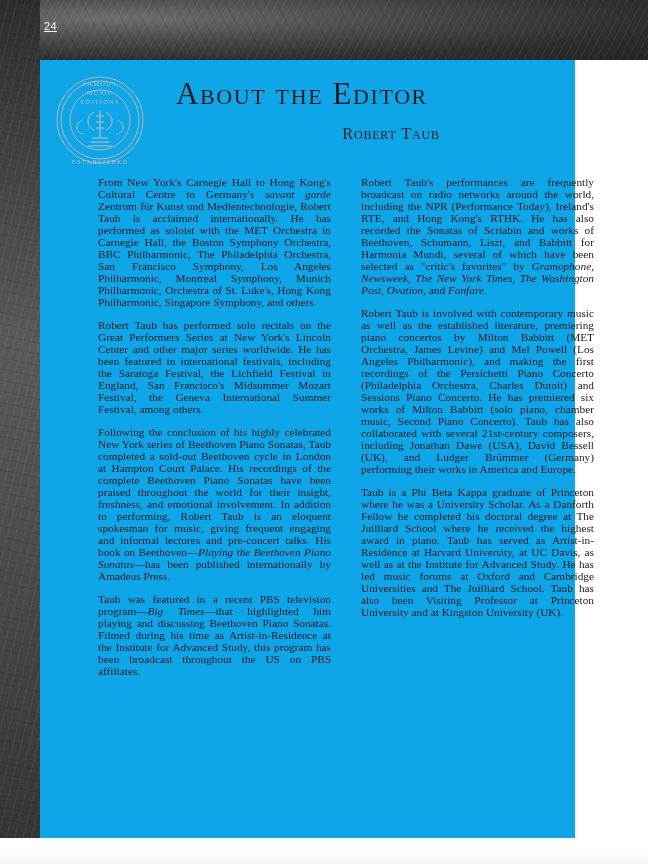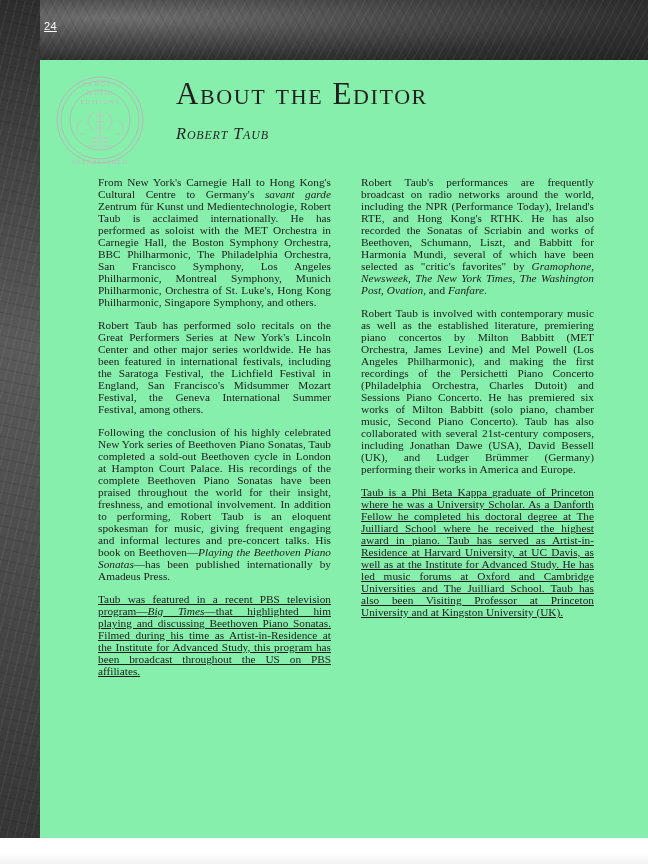--- a/index.html
+++ b/index.html
@@ -63,23 +63,23 @@
     font-family: "Liberation Sans", sans-serif;
     font-size: 11px;
     letter-spacing: 0.3px;
     text-decoration: underline;
   }
 
   .content {
     position: absolute;
     left: 40px;
     top: 60px;
-    width: 608px;
+    width: 535px;
     height: 778px;
-    background: #86efac;
+    background: #0ea5e9;
   }
 
   
   .seal {
     position: absolute;
     left: 12px;
     top: 8px;
     width: 96px;
     height: 104px;
   }
@@ -95,27 +95,26 @@
     letter-spacing: 1.6px;
     color: #231f20;
     font-variant: small-caps;
     text-transform: none;
   }
   .subtitle {
     position: absolute;
     left: 136px;
     top: 64px;
     width: 430px;
-    text-align: left;
+    text-align: center;
     font-family: "Liberation Serif", serif;
     font-size: 16.5px;
     letter-spacing: 0.8px;
     color: #231f20;
     font-variant: small-caps;
-    font-style: italic;
   }
 
   .cols {
     position: absolute;
     left: 54px;
     top: 116px;
     width: 500px;
     display: flex;
     gap: 26px;
   }
@@ -124,21 +123,21 @@
   }
   .col p {
     margin: 0 0 11px 4px;
     font-size: 11.3px;
     line-height: 12px;
     text-align: justify;
     color: #1c1c1c;
     hyphens: auto;
     -webkit-hyphens: auto;
   }
-  .col p:last-child { margin-bottom: 0; text-decoration: underline; }
+  .col p:last-child { margin-bottom: 0; }
   em { font-style: italic; }
 </style>
 </head>
 <body>
 
 <div class="page">
 
   <div class="bg-band"></div>
   <div class="bg-left"></div>
 

